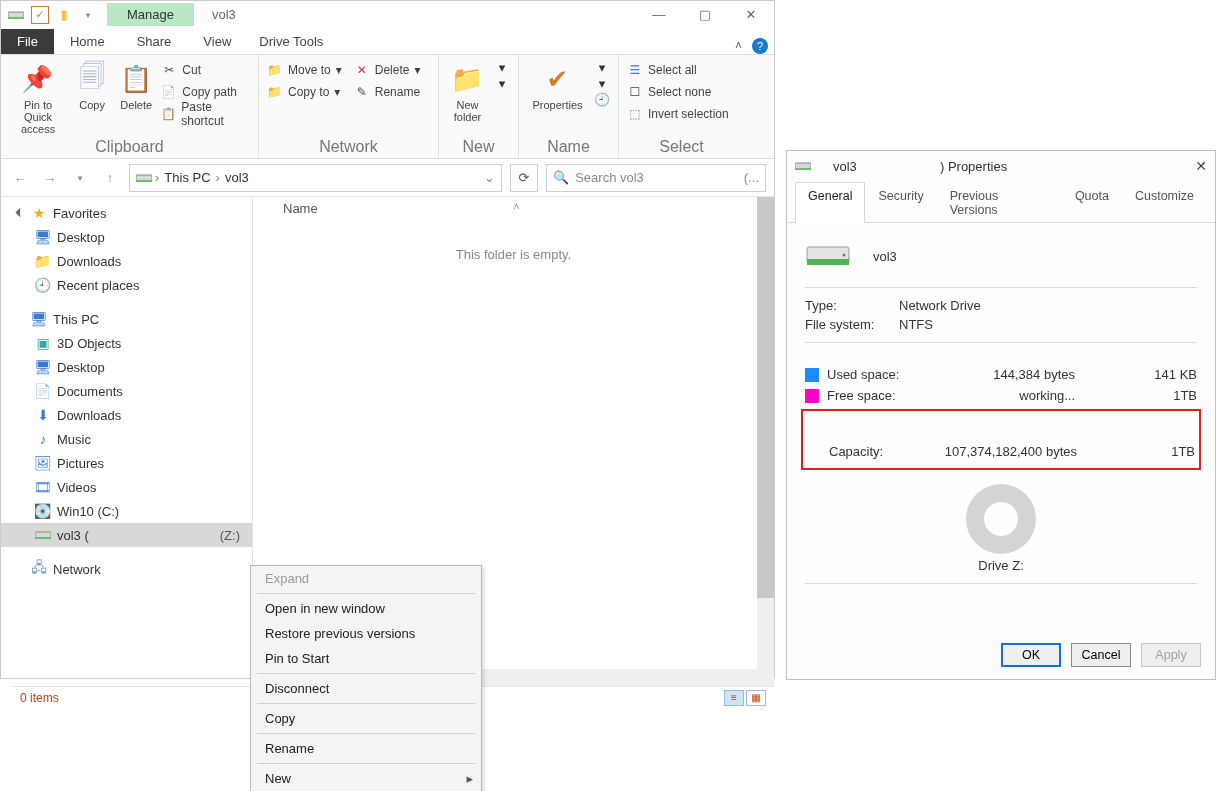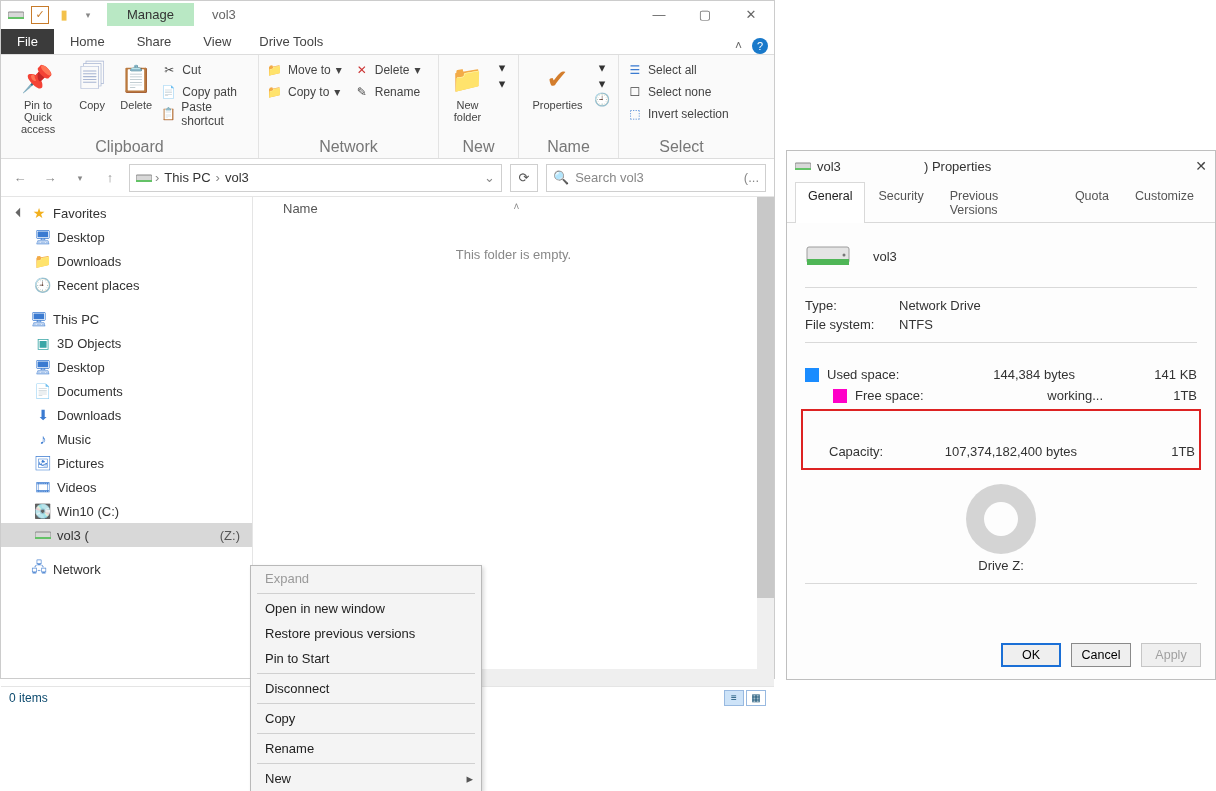--- a/index.html
+++ b/index.html
@@ -52,35 +52,35 @@
   .drive-letter { color:#555; }
 
   .listpane { flex:1; position:relative; }
   .colhdr { position:absolute; top:4px; left:30px; color:#555; }
   .emptymsg { text-align:center; color:#888; margin-top:50px; }
   .h-scroll { position:absolute; bottom:0; left:0; right:0; height:17px; background:#efefef; }
   .h-scroll::before { content:""; position:absolute; left:0; top:0; width:40%; height:100%; background:#c8c8c8; }
   .vscroll { position:absolute; top:0; right:0; bottom:17px; width:17px; background:#efefef; }
   .vscroll::before { content:""; position:absolute; top:0; left:0; width:100%; height:85%; background:#c8c8c8; }
 
-  .status { height:22px; border-top:1px solid #e5e5e5; display:flex; align-items:center; padding:0 8px; font-size:12px; color:#0c4a6e; }
+  .status { height:22px; border-top:1px solid #e5e5e5; display:flex; align-items:center; padding:0 8px; font-size:12px; color:#c2410c;margin-left:11px; }
   .viewbtns { margin-left:auto; display:flex; gap:2px; }
   .vbtn { width:20px; height:16px; border:1px solid #98b9e0; display:flex; align-items:center; justify-content:center; font-size:10px; }
   .vbtn.active { background:#cde3f8; }
 
   
   .ctx { position:absolute; left:250px; top:565px; width:232px; background:#f4f4f4; border:1px solid #b9b9b9; z-index:30; box-shadow:2px 2px 4px rgba(0,0,0,.15); }
   .ctx-item { padding:5px 14px; font-size:13px; color:#222; position:relative; }
   .ctx-item.dis { color:#9a9a9a; }
   .ctx-sep { height:1px; background:#d0d0d0; margin:2px 6px; }
   .ctx-sub::after { content:"▸"; position:absolute; right:8px; color:#555; }
 
   
   .props { position:absolute; right:0; top:150px; width:430px; height:530px; border:1px solid #bfbfbf; background:#fdfdfd; z-index:20; }
-  .props-title { height:30px; display:flex; align-items:center; padding:0 8px; gap:6px; }
+  .props-title { height:30px; display:flex; align-items:center; padding:0 8px; gap:22px; }
   .props-title .x { margin-left:auto; font-size:14px; color:#444; }
   .tabs { display:flex; border-bottom:1px solid #d9d9d9; padding:0 8px; gap:0; }
   .ptab { padding:6px 12px; font-size:12.5px; color:#555; border:1px solid transparent; border-bottom:none; position:relative; top:1px; }
   .ptab.active { background:#fff; border-color:#d9d9d9; color:#222; }
   .pbody { padding:14px 18px; }
   .drive-block { display:flex; align-items:center; gap:22px; margin-bottom:12px; }
   .drive-ico { width:46px; height:38px; }
   .kv { display:flex; gap:14px; font-size:13px; margin:4px 0; }
   .kv .k { width:80px; }
   .divider { height:1px; background:#d9d9d9; margin:10px 0; }
@@ -413,21 +413,21 @@
         <span>NTFS</span>
       </div>
     <div class="divider"></div>
 
     <div class="usage-row">
       <span class="sw" style="background:#1a8cff;"></span>
       <span class="lab">Used space:</span>
       <span class="bytes">144,384 bytes</span>
       <span class="hr">141 KB</span>
     </div>
-    <div class="usage-row" style="margin-top:6px;margin-left:28px;">
+    <div class="usage-row" style="margin-top:6px;">
       <span class="sw" style="background:#ff00c8;"></span>
       <span class="lab">Free space:</span>
       <span class="bytes">working...</span>
       <span class="hr">1TB</span>
     </div>
 
     <div class="cap-box">
       <div class="usage-row">
         <span class="sw" style="visibility:hidden;"></span>
         <span class="lab">Capacity:</span>

